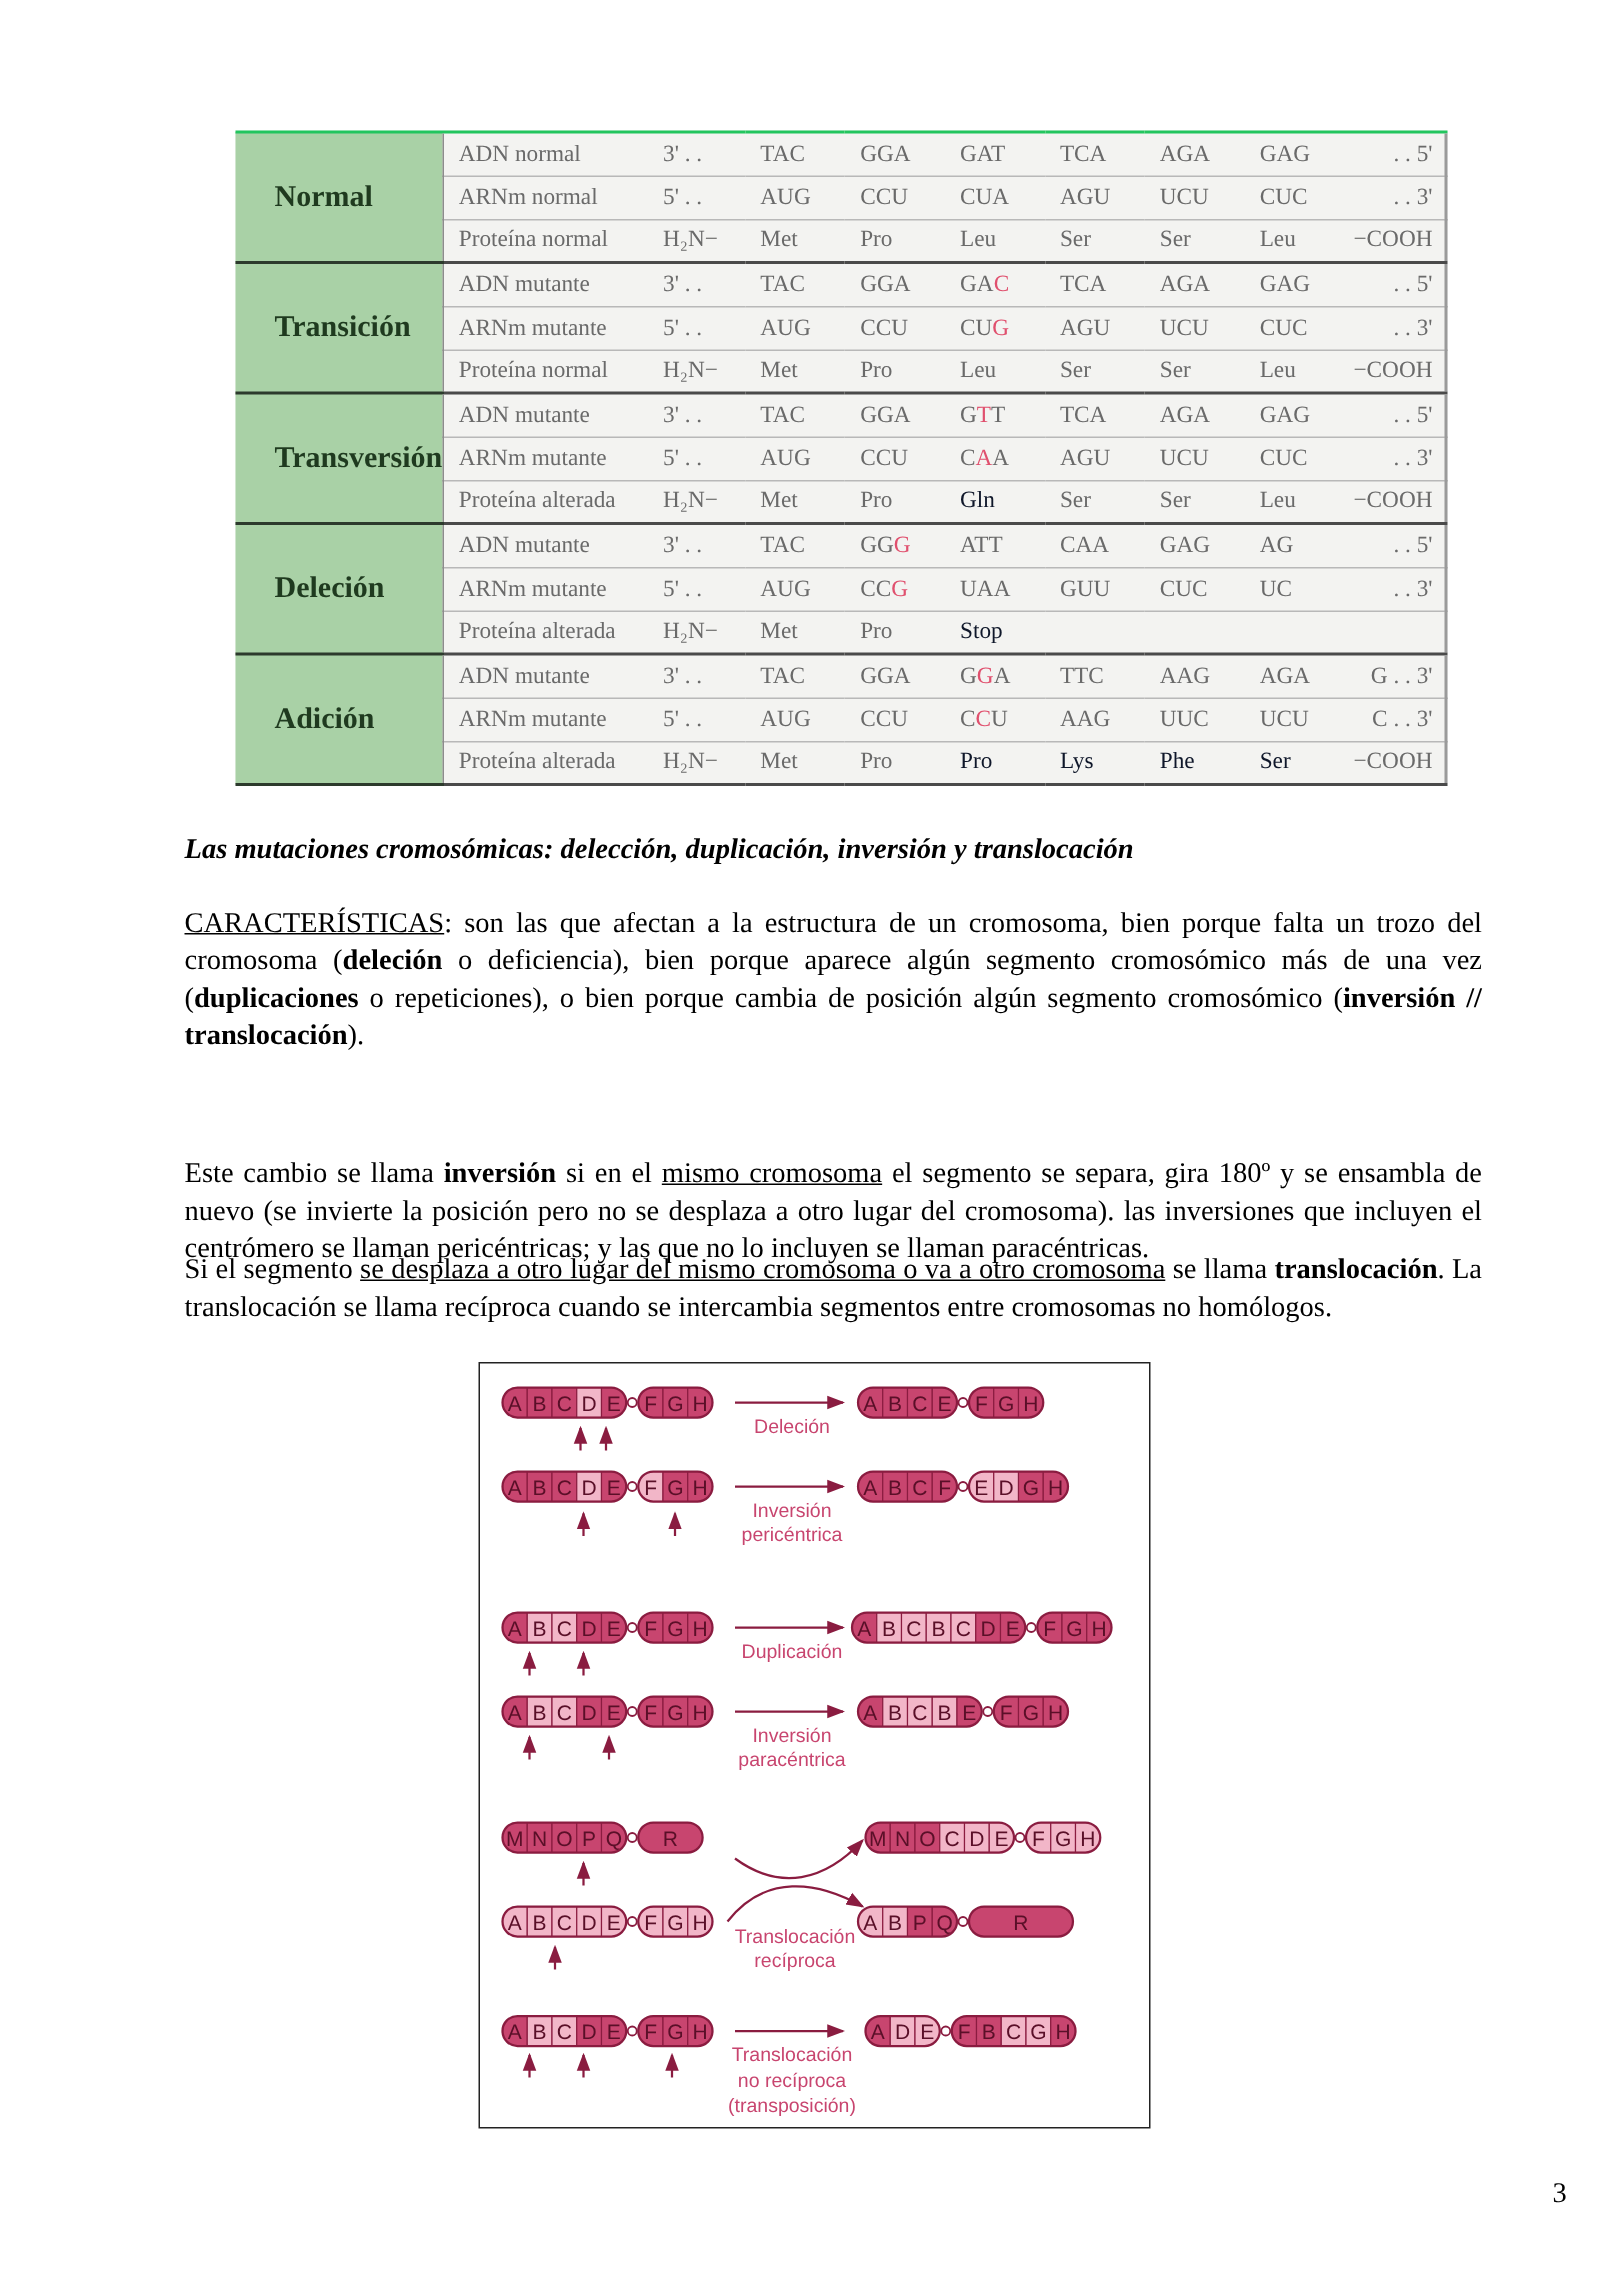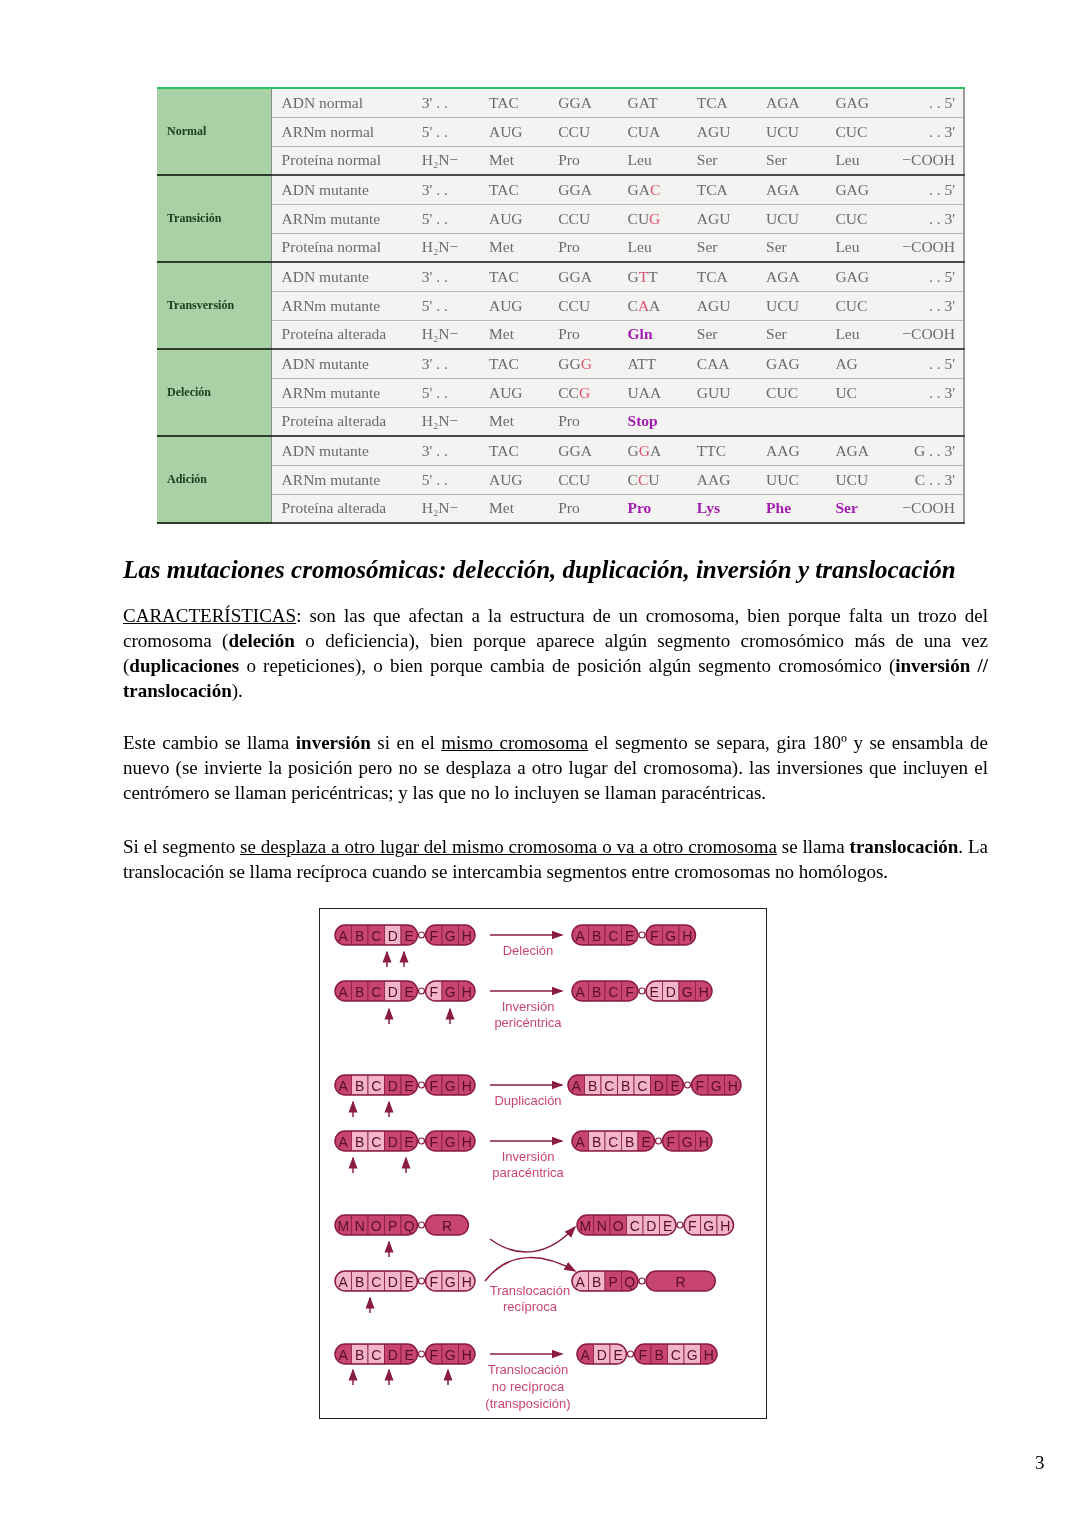--- a/index.html
+++ b/index.html
@@ -8,44 +8,44 @@
 
   
   .mut-table {
     position: absolute; left: 157px; top: 87px; width: 808px;
     border-collapse: collapse; background: #f3f3f1;
     font-family: "Liberation Serif", serif; font-size: 15.5px; color: #6a6a6a;
     border-right: 2px solid #9a9a9a;
   }
   .mut-table td { height: 29px; padding: 0 0 0 10px; border-bottom: 1.5px solid #b8b8b8; white-space: nowrap; vertical-align: middle; }
   .mut-table td.group {
-    background: #a9d1a6; color: #1f3a1f; font-weight: bold; font-size: 12px;
-    width: 112px; padding-left: 10px; border-bottom: 2px solid #2c3a2c; border-right: 1.5px solid #8c8c8c;
+    background: #a9d1a6; color: #1f3a1f; font-weight: bold; font-size: 20px;
+    width: 112px; padding-left: 26px; border-bottom: 2px solid #2c3a2c; border-right: 1.5px solid #8c8c8c;
   }
   .mut-table tr.group-end td { border-bottom: 2px solid #4a4a4a; margin-top: 48px; }
   .mut-table tr.first-row td { border-top: 2px solid #22c55e; }
   .mut-table td.label { width: 138px; }
   .mut-table td.end { width: 66px; }
   .mut-table td.cod { width: 68px; }
   .mut-table td.term { width: 68px; padding-left: 0; text-align: right; padding-right: 8px; }
   .red { color: #e0506e; }
-  .bold { font-weight: bold; color: #a21caf; }
+  .bold { font-weight: normal; color: #0f172a; }
 
   
   .section-title {
-    position: absolute; left: 123px; top: 556px; font-size: 25px; font-style: italic; font-weight: bold;
+    position: absolute; left: 123px; top: 556px; font-size: 19px; font-style: italic; font-weight: bold;
     font-family: "Liberation Serif", serif;
   }
   .para {
     position: absolute; left: 123px; width: 865px; font-size: 19px; line-height: 25px;
     text-align: justify; font-family: "Liberation Serif", serif;
   }
   .para u { text-decoration: underline; }
   .p1 { top: 603px; }
-  .p2 { top: 730px; font-family: Liberation Serif, serif; }
+  .p2 { top: 770px; font-family: Liberation Serif, serif; }
   .p3 { top: 834px; }
 
   
   .diagram { position: absolute; left: 319px; top: 908px; width: 448px; height: 511px; border: 1.5px solid #222; background: #fff; }
   .diagram svg { position: absolute; left: 0; top: 0; }
 
   .page-number { position: absolute; left: 1035px; top: 1452px; font-size: 19px; font-family: "Liberation Serif", serif; }
 </style>
 </head>
 <body>

